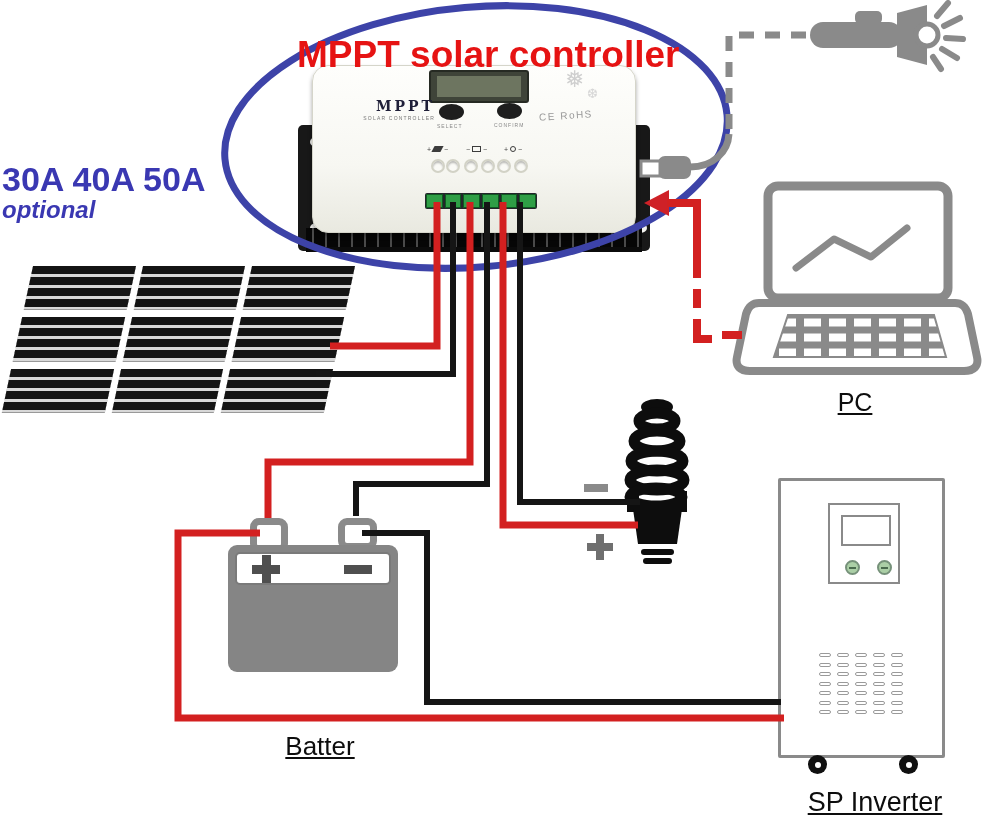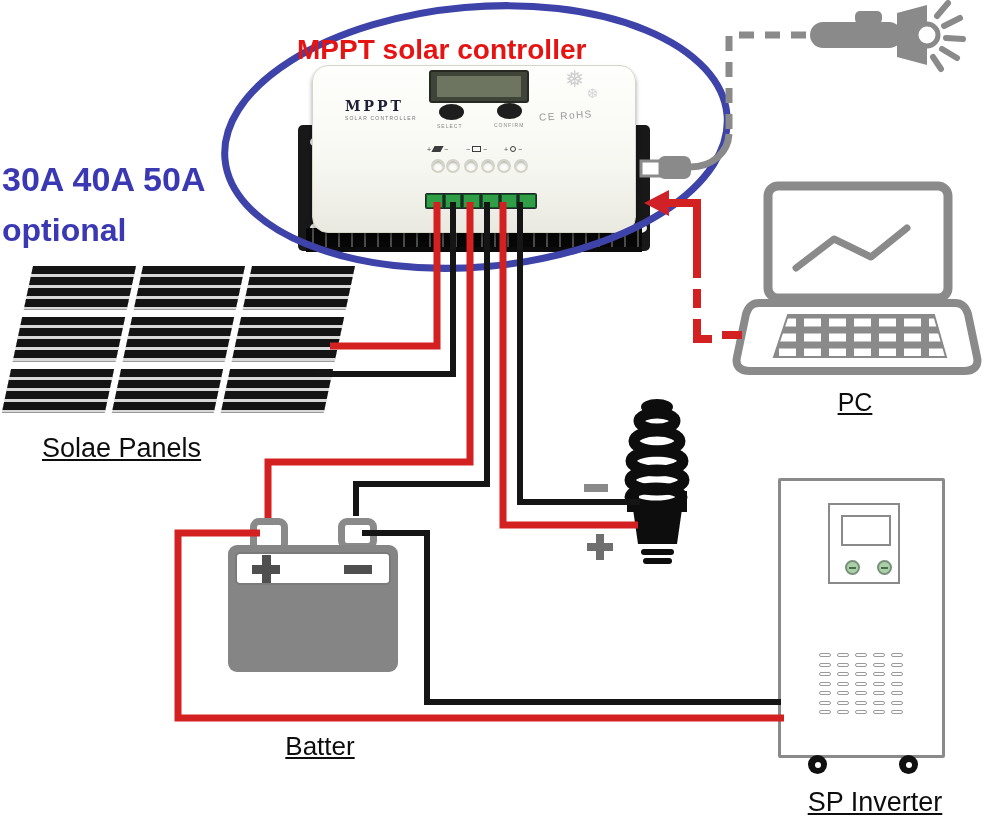--- a/index.html
+++ b/index.html
@@ -11,38 +11,38 @@
   
   #overlay{position:absolute;left:0;top:0;width:1000px;height:835px;z-index:5;pointer-events:none;}
   .st-blue{stroke:var(--ellipse-blue);fill:none;}
   .g-fill{fill:var(--device-gray);}
   .g-stroke{stroke:var(--device-gray);fill:none;}
   .wr{stroke:var(--wire-red);stroke-width:7;fill:none;}
   .wk{stroke:var(--wire-black);stroke-width:6;fill:none;}
   .ar{stroke:var(--wire-red);fill:none;stroke-width:8;}
 
   
-  .title{left:297px;top:34px;font-size:28px;font-weight:bold;color:var(--title-red);z-index:6;letter-spacing:0;}
+  .title{left:297px;top:34px;font-size:37px;font-weight:bold;color:var(--title-red);z-index:6;letter-spacing:0;}
   .rating1{left:2px;top:160px;font-size:34px;font-weight:bold;color:var(--ink-blue);z-index:4;text-align:center;}
-  .rating2{left:2px;top:212px;font-size:32px;font-weight:bold;color:var(--ink-blue);z-index:4;}
+  .rating2{left:2px;top:196px;font-size:24px;font-weight:bold;color:var(--ink-blue);z-index:4;font-style:italic;}
   .dlabel{font-size:26px;color:#0d0d0d;z-index:4;text-decoration:underline;}
 
   
   #controller{left:296px;top:55px;width:358px;height:205px;z-index:3;}
   #controller .bracket{left:2px;top:70px;width:352px;height:126px;background:#181818;border-radius:5px;}
   #controller .hole{width:13px;height:10px;border-radius:50%;background:#f2f2ef;}
   #controller .fins{left:10px;top:173px;width:336px;height:24px;
      background:repeating-linear-gradient(90deg,#060606 0 6px,#4a4a4a 6px 8px,#060606 8px 13px);
      border-bottom:5px solid #0b0b0b;}
   #controller .body{left:16px;top:10px;width:324px;height:168px;border-radius:16px;
      background:linear-gradient(180deg,#fefefc 0%,#f7f7f2 60%,#e9e9e0 100%);
      border:1px solid #d5d5ca;box-shadow:0 3px 4px rgba(0,0,0,.35);}
   .lcd{left:116px;top:4px;width:100px;height:33px;background:#3f4439;border:2px solid #262a23;border-radius:3px;padding:4px 6px;}
   .lcd-inner{width:100%;height:100%;background:#6d7560;}
-  .brand{left:32px;top:32px;width:90px;text-align:left;}
+  .brand{left:32px;top:32px;width:90px;text-align:right;}
   .brand-main{font-size:14px;font-weight:bold;letter-spacing:3px;color:#1f1f38;font-family:"DejaVu Serif",serif;}
   .brand-sub{font-size:5px;letter-spacing:1.2px;color:#777;margin-top:1px;}
   .cbtn{width:25px;height:16px;border-radius:50%;background:#1e1e1e;}
   .cbtn-label{font-size:5px;color:#888;letter-spacing:1px;}
   .cert{left:226px;top:44px;font-size:10px;color:#999;letter-spacing:1.5px;transform:rotate(-4deg);}
   .snow1{left:252px;top:0px;font-size:23px;color:#cfcfcf;}
   .snow2{left:274px;top:20px;font-size:13px;color:#d7d7d7;}
   .iconrow{top:78px;height:10px;display:flex;align-items:center;gap:2px;font-size:7px;color:#444;}
   .ic-panel{width:9px;height:6px;background:#3c3c3c;transform:skewX(-28deg);}
   .ic-batt{width:9px;height:6px;border:1.5px solid #3c3c3c;}
@@ -296,18 +296,17 @@
         <div class="slot"></div>
     </div>
     <div class="abs wheel" style="left:27px;top:274px;">
         <i></i>
       </div>
     <div class="abs wheel" style="left:118px;top:274px;">
         <i></i>
       </div>
   </div>
 
-  <div class="abs dlabel" style="left:42px;top:433px;font-size:27px;">Solae Panels</div>
   <div class="abs dlabel" style="left:795px;top:388px;width:120px;text-align:center;font-size:25px;">PC</div>
   <div class="abs dlabel" style="left:250px;top:731px;width:140px;text-align:center;">Batter</div>
   <div class="abs dlabel" style="left:795px;top:787px;width:160px;text-align:center;font-size:27px;">SP Inverter</div>
 
 </div>
 
 </body></html>

